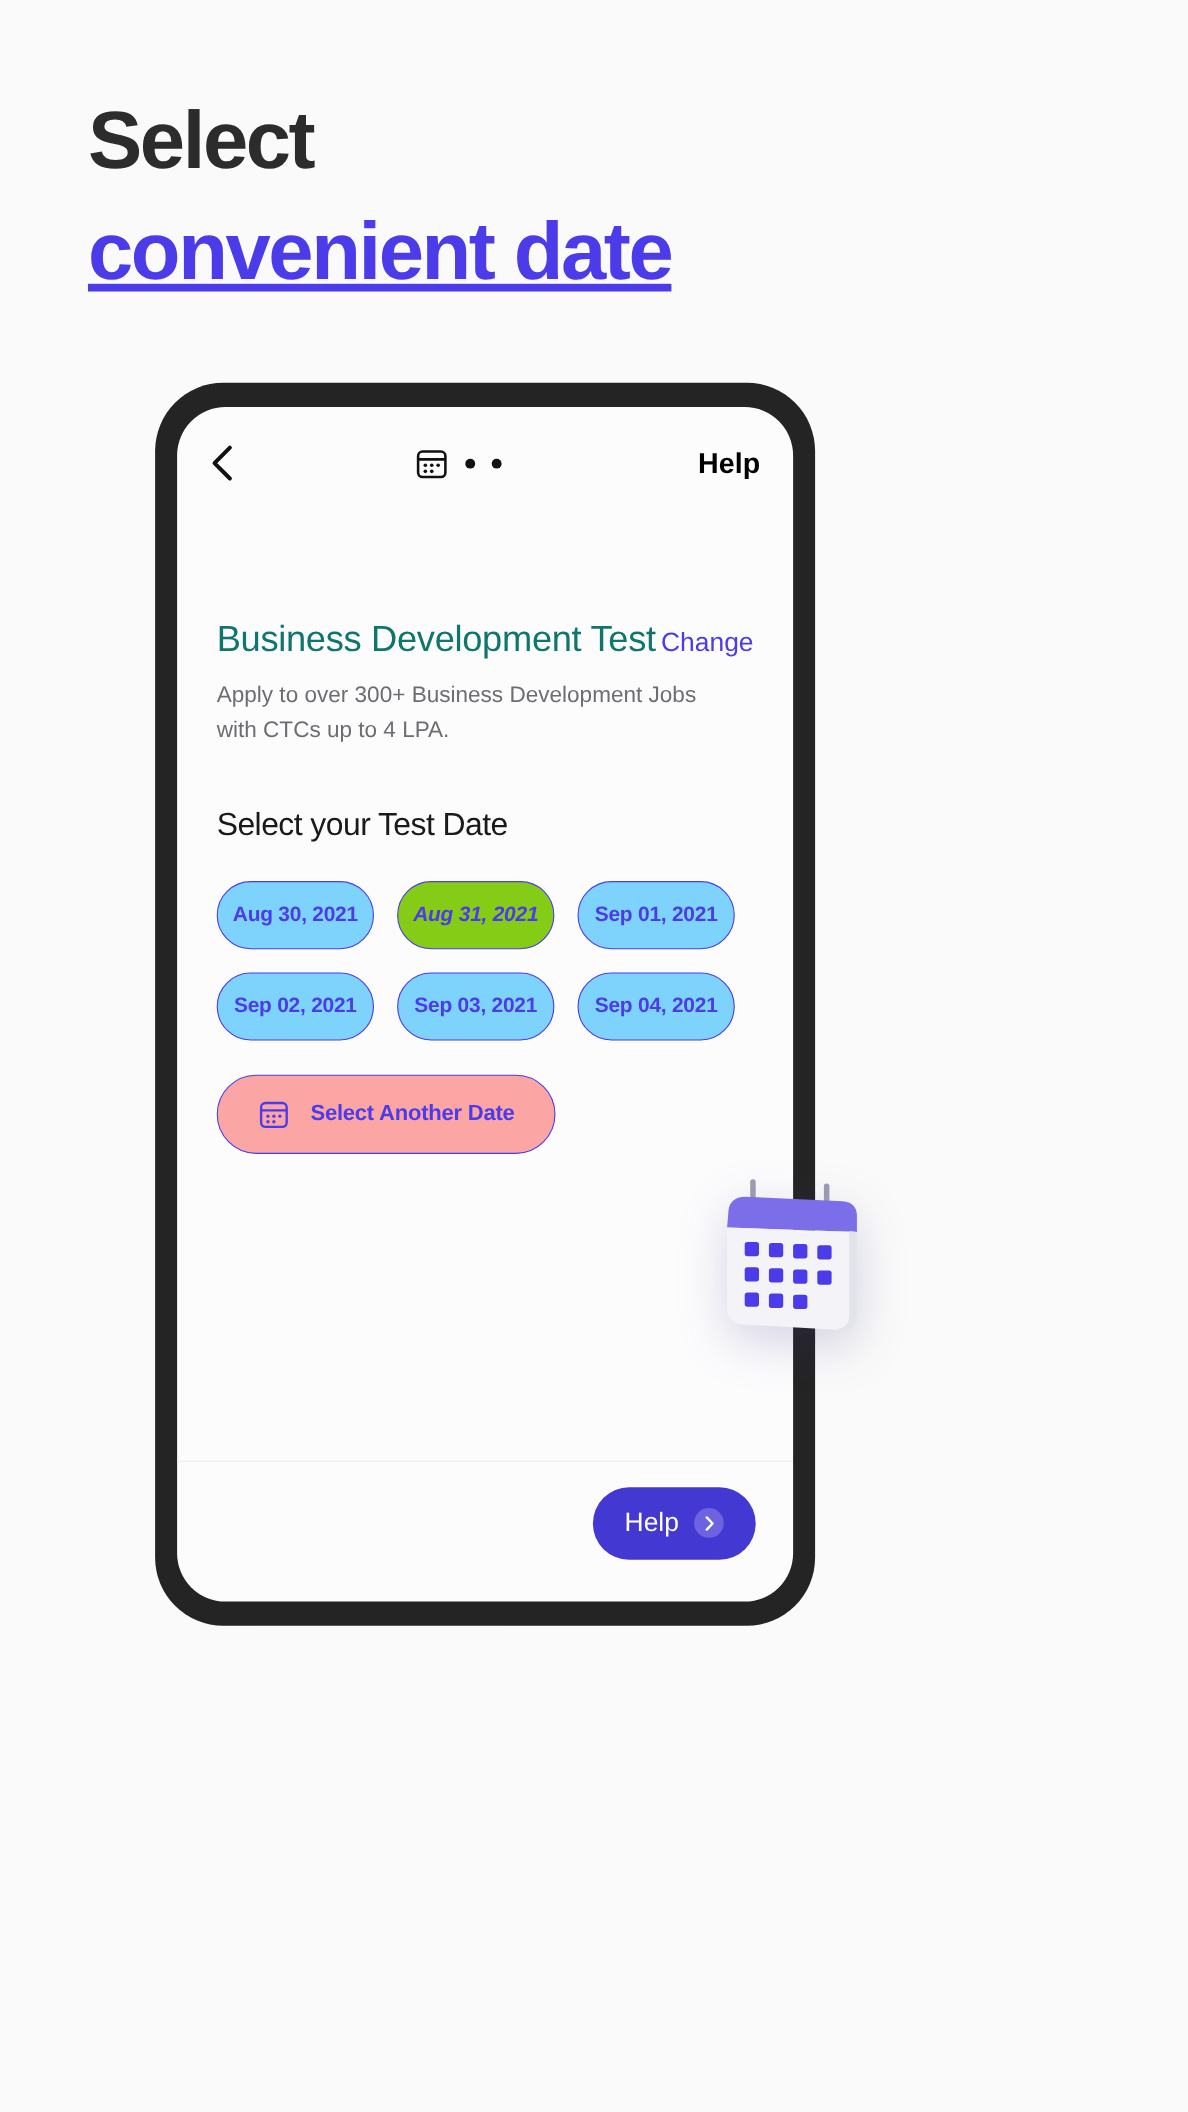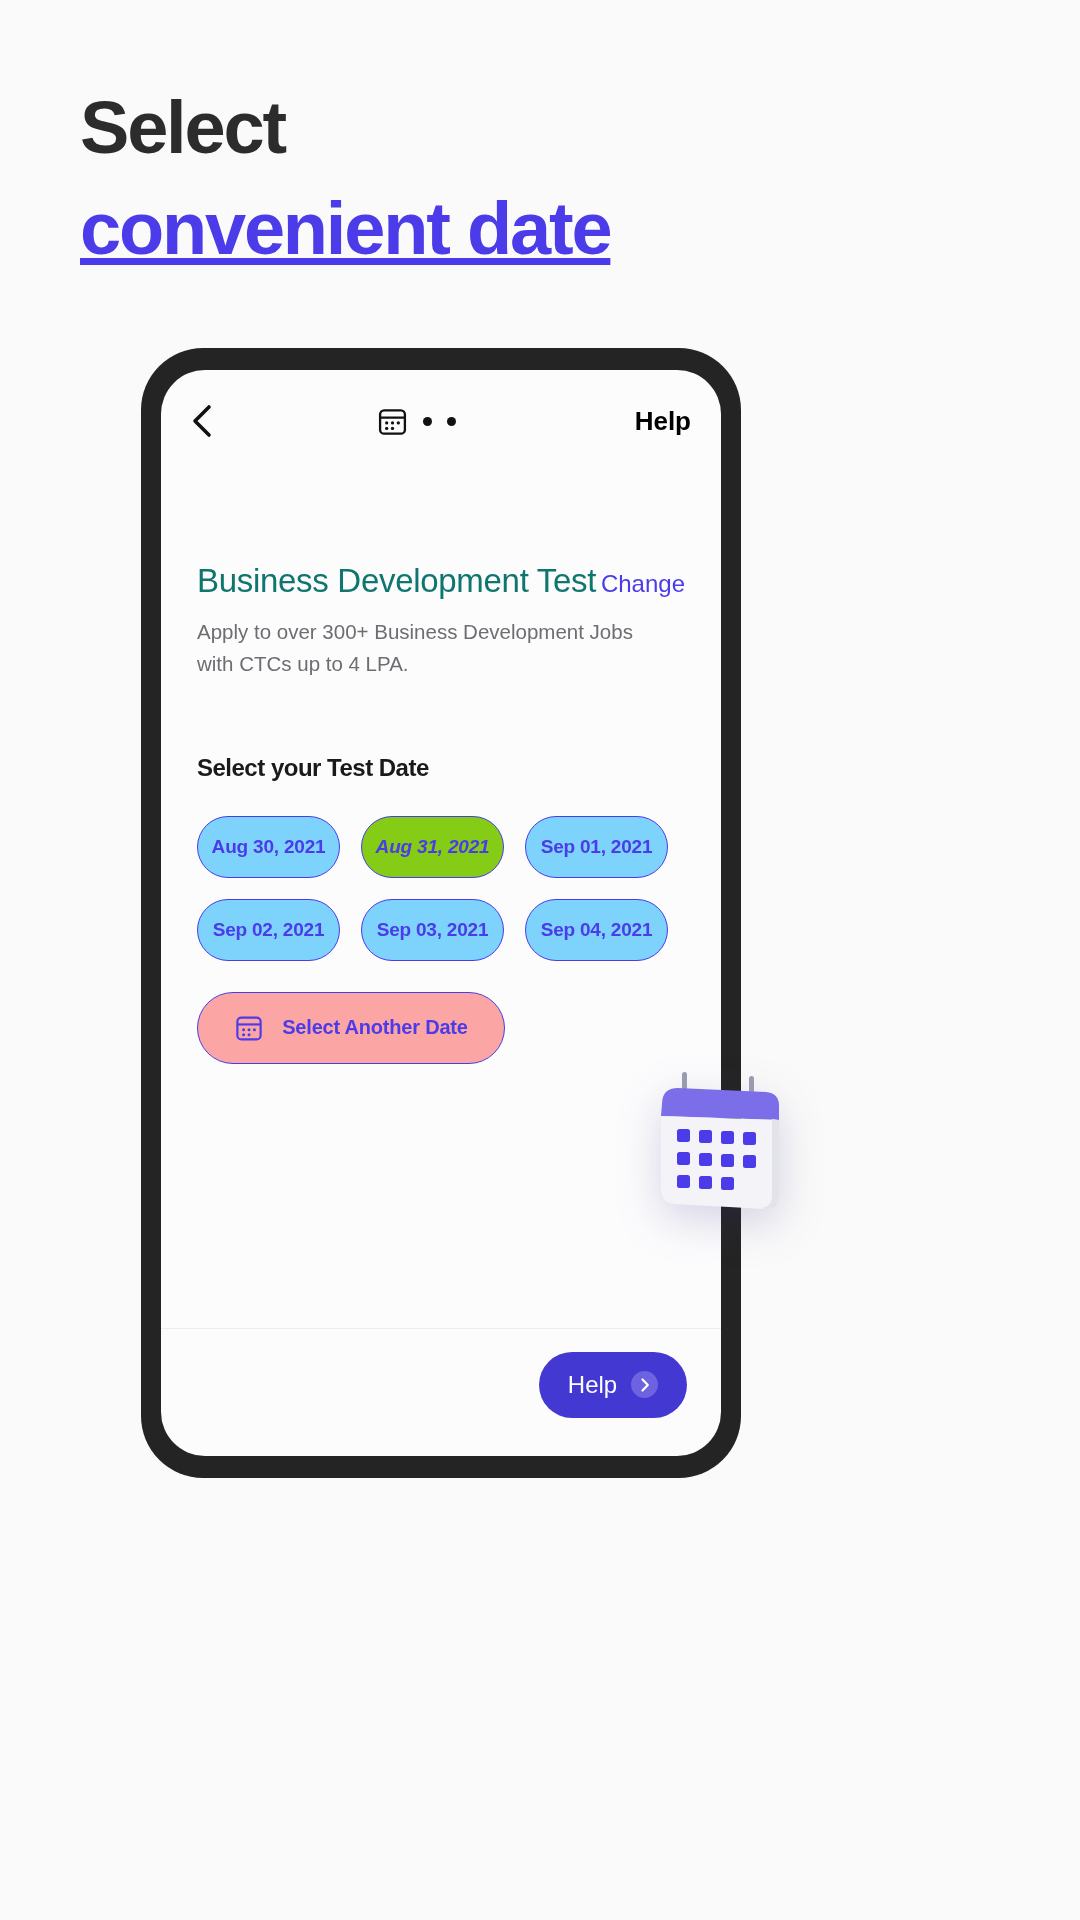--- a/index.html
+++ b/index.html
@@ -132,23 +132,23 @@
   }
   .test-desc {
     margin-top: 16px;
     font-size: 20.5px;
     line-height: 1.55;
     color: #6D6D72;
     max-width: 470px;
   }
 
   .section-title {
-    margin-top: 74px;
-    font-size: 24px;
-    font-weight: bold;
+    margin-top: 54px;
+    font-size: 29px;
+    font-weight: normal;
     color: #1A1A1A;
     letter-spacing: -0.5px;
   }
 
   
   .date-grid {
     margin-top: 34px;
     display: flex;
     flex-wrap: wrap;
     gap: 21px 21px;

